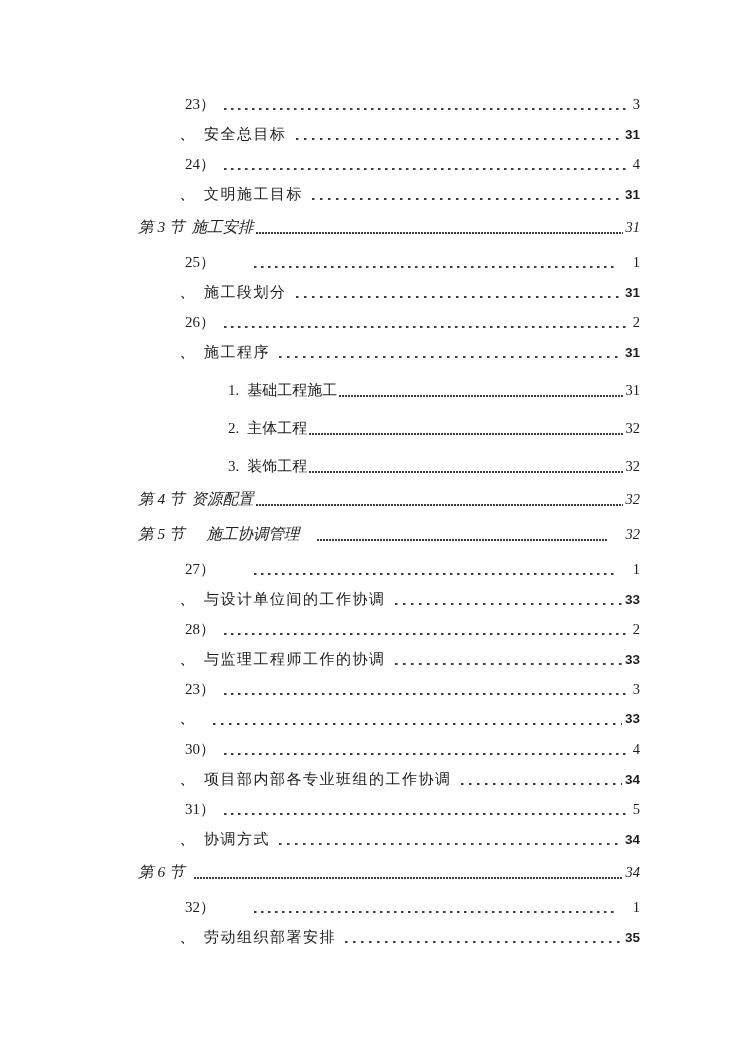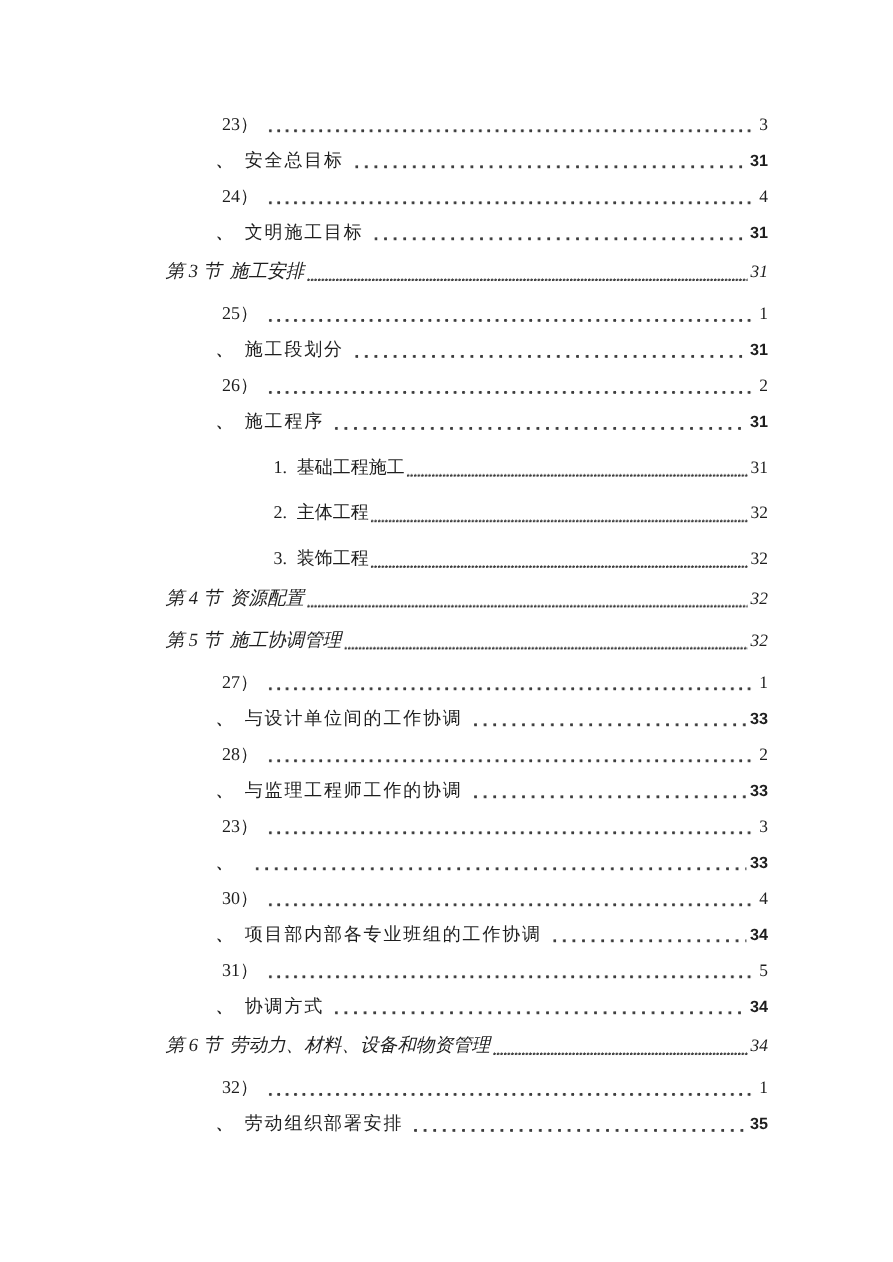--- a/index.html
+++ b/index.html
@@ -33,21 +33,21 @@
   
   .level-num     { padding-left: 185px; }
   .level-dun     { padding-left: 180px; }
   .level-sub     { padding-left: 228px; margin-top: 16px; }
   .level-section {
     padding-left: 138px;
     margin-top: 11px;
     font-style: italic;
     font-size: 15.5px;
   }
-  .level-section + .toc-row { margin-top: 13px; }
+  .level-section + .toc-row { margin-top: 13px; gap: 15px; }
 
   
   .prefix { flex: 0 0 auto; }
   .title  { flex: 0 0 auto; }
   .level-section .prefix { margin-right: 7px; }
   .level-sub .prefix     { margin-right: 8px; }
   .level-dun .prefix {
     margin-right: 11px;
     font-family: "Liberation Sans", "DejaVu Sans", sans-serif;
     font-weight: 700;
@@ -235,21 +235,20 @@
     <span class="pagenum">5</span>
   </div>
       <div class="toc-row level-dun">
     <span class="prefix">、</span>
     <span class="title">协调方式</span>
     <span class="leader"></span>
     <span class="pagenum">34</span>
   </div>
       <div class="toc-row level-section">
     <span class="prefix">第 6 节</span>
-    <span class="title">劳动力、材料、设备和物资管理</span>
     <span class="leader"></span>
     <span class="pagenum">34</span>
   </div>
       <div class="toc-row level-num">
     <span class="prefix">32）</span>
     <span class="title"></span>
     <span class="leader"></span>
     <span class="pagenum">1</span>
   </div>
       <div class="toc-row level-dun">

